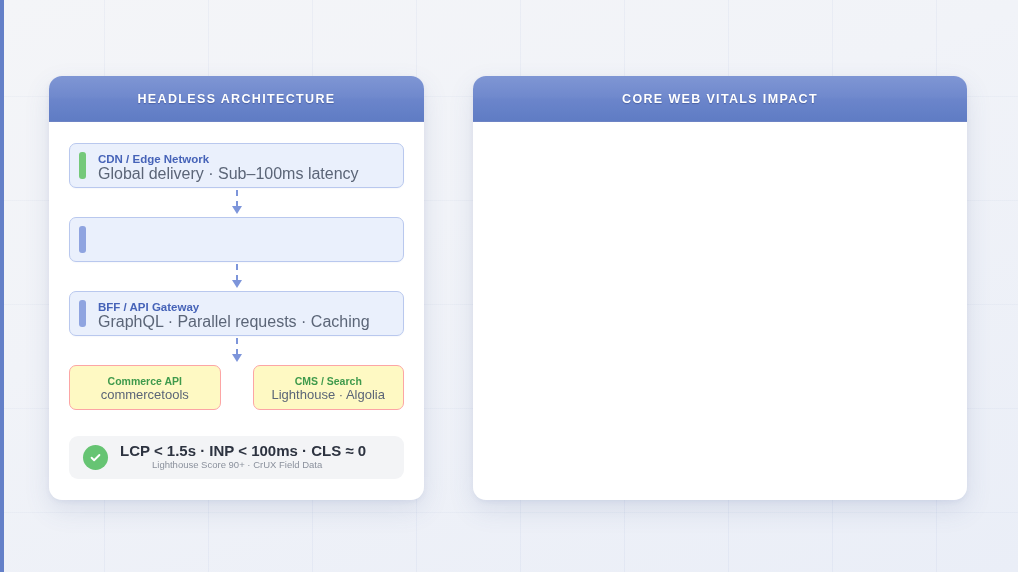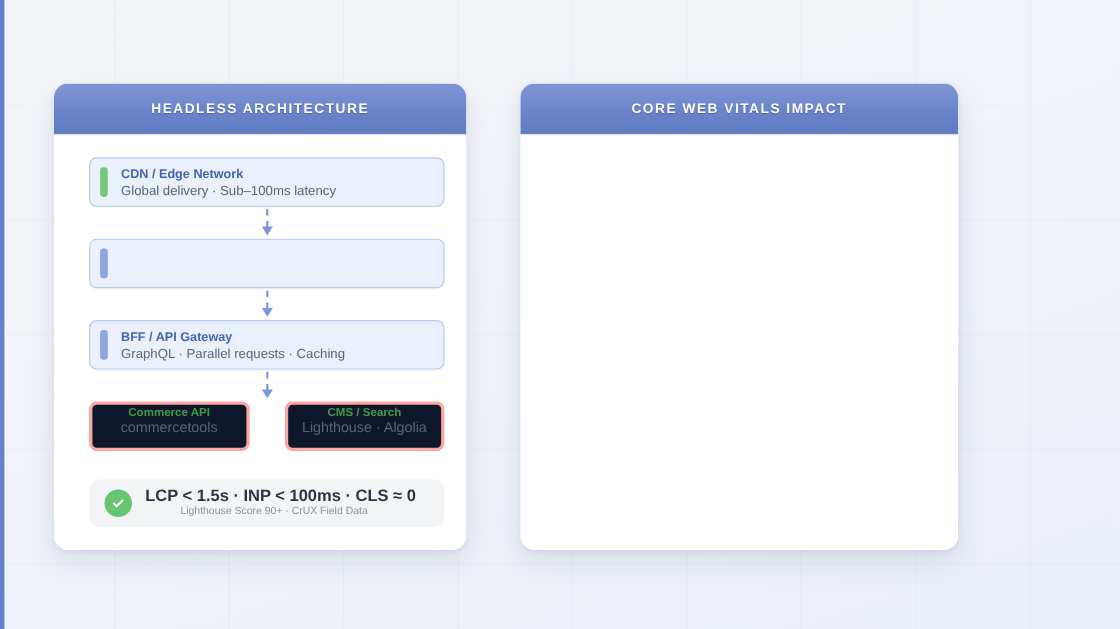--- a/index.html
+++ b/index.html
@@ -43,41 +43,41 @@
   .panel {
     position: absolute;
     background: #ffffff;
     border-radius: 13px;
     box-shadow: 0 10px 26px rgba(70,90,150,0.13), 0 2px 5px rgba(70,90,150,0.07);
     overflow: hidden;
     display: flex;
     flex-direction: column;
   }
   #panel-architecture { left: 49px;  top: 76px; width: 375px; height: 424px; }
-  #panel-vitals       { left: 473px; top: 76px; width: 398px; height: 424px; }
+  #panel-vitals       { left: 473px; top: 76px; width: 494px; height: 424px; }
 
   .panel-header {
     height: 46px;
     flex: 0 0 46px;
     background: linear-gradient(180deg, #7f96d4 0%, #7089cd 46%, #6b85cb 52%, #5f7cc4 100%);
     display: flex;
     align-items: center;
     justify-content: center;
     border-bottom: 1px solid rgba(60,80,150,0.25);
   }
   .panel-title {
     color: #ffffff;
     font-size: 12.5px;
     font-weight: bold;
     letter-spacing: 1.35px;
     text-transform: uppercase;
     text-shadow: 0 1px 1px rgba(40,60,120,0.45);
   }
 
-  .panel-body { flex: 1 1 auto; padding: 21px 20px 0 20px; position: relative; margin-left: 12px; }
+  .panel-body { flex: 1 1 auto; padding: 21px 20px 0 20px; position: relative; }
   .panel-body.empty { padding: 0; }
 
   
   .node {
     position: relative;
     border: 1px solid #b9c8ee;
     background: #eaf0fc;
     border-radius: 7px;
     height: 45px;
     display: flex;
@@ -96,21 +96,21 @@
   .bar-indigo { background: #8fa4e0; }
   .node-text { display: flex; flex-direction: column; justify-content: center; }
   .node-title {
     font-size: 11.5px;
     font-weight: bold;
     color: #4663b8;
     line-height: 14px;
     margin-bottom: 1px;
   }
   .node-sub {
-    font-size: 12px;
+    font-size: 16px;
     color: #5b6577;
     line-height: 13px;
   }
 
   
   .connector {
     height: 29px;
     display: flex;
     align-items: center;
     justify-content: center;
@@ -129,27 +129,28 @@
     width: 0; height: 0;
     border-left: 5px solid transparent;
     border-right: 5px solid transparent;
     border-top: 8px solid #7d95da;
   }
 
   
   .service-row { display: flex; gap: 32px; }
   .service {
     flex: 1 1 0;
-    border: 3px solid #fca5a5;
-    background: #0f172a;
+    border: 1px solid #fca5a5;
+    background: #fef9c3;
     border-radius: 7px;
     height: 45px;
     display: flex;
     flex-direction: column;
     align-items: center;
+    justify-content: center;
   }
   .service-title {
     font-size: 10.5px;
     font-weight: bold;
     color: #3f9a4c;
     line-height: 14px;
     margin-bottom: 1px;
   }
   .service-sub {
     font-size: 13px;

